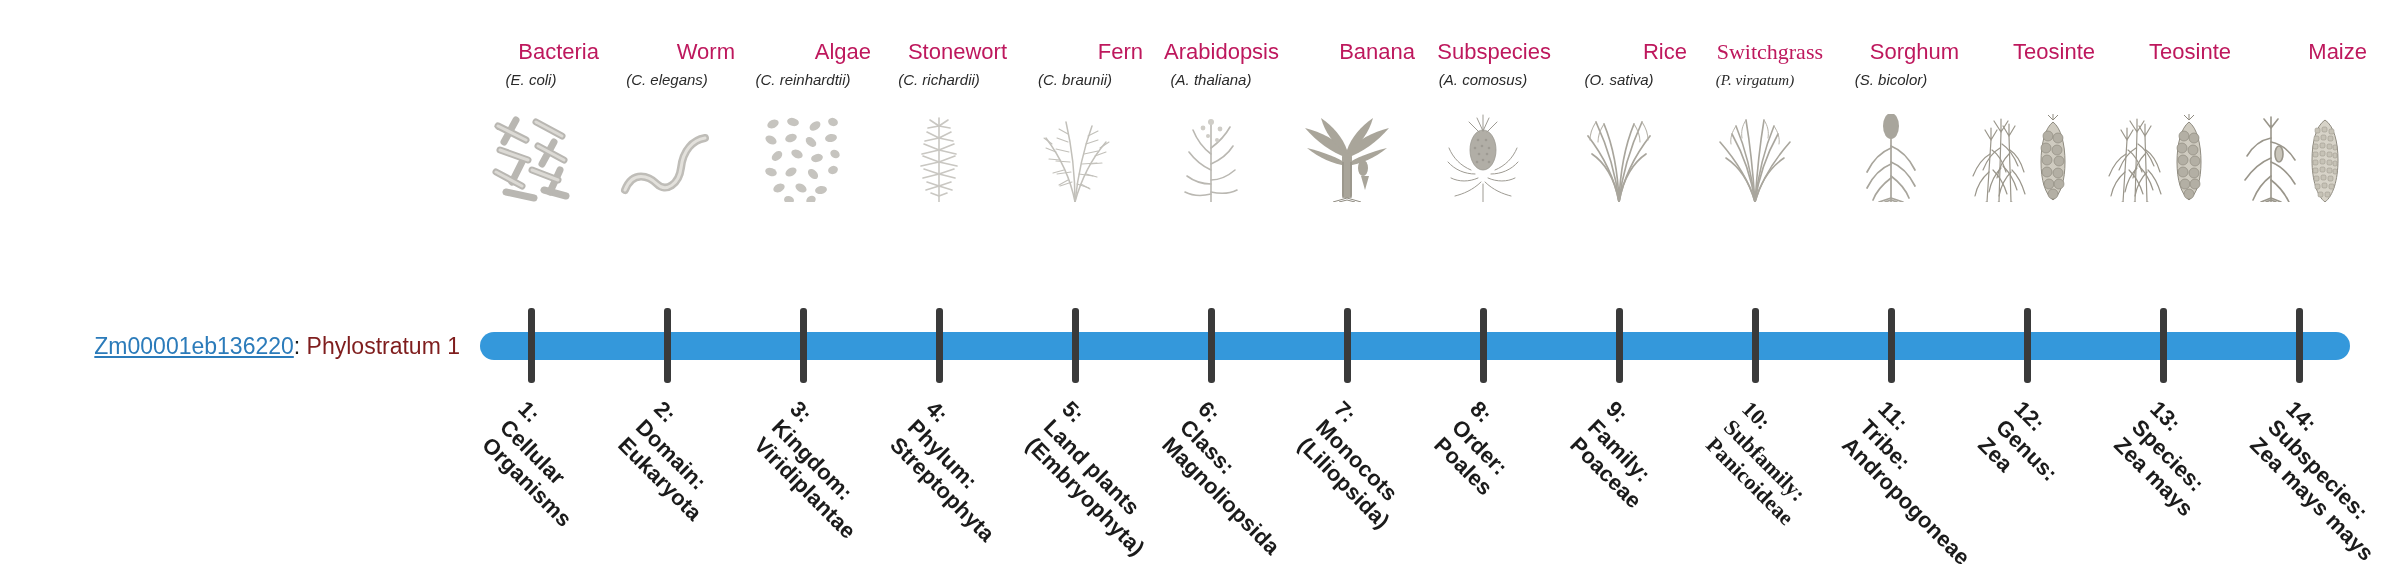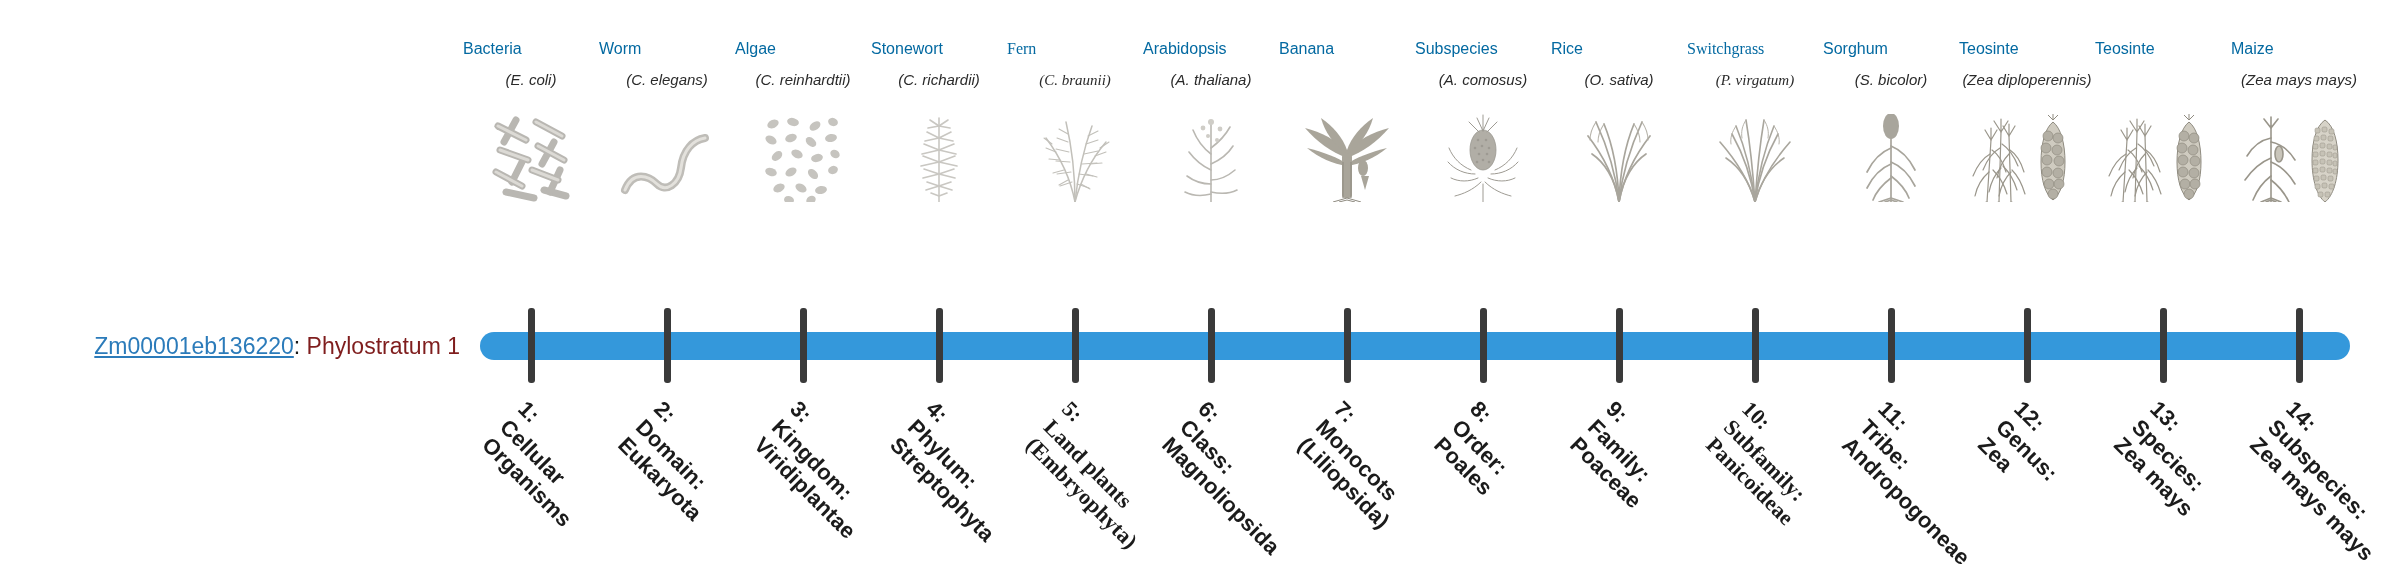--- a/index.html
+++ b/index.html
@@ -48,23 +48,23 @@
     width: 136px;
     height: 580px;
     box-sizing: border-box;
   }
 
   .common-name {
     position: absolute;
     top: 40px;
     left: 0;
     width: 136px;
-    text-align: left;
-    font-size: 16px;
-    color: #0369a1;
+    text-align: right;
+    font-size: 22px;
+    color: #be185d;
     line-height: 1.1;
   }
   .sci-name {
     position: absolute;
     top: 72px;
     left: 2px;
     width: 132px;
     text-align: center;
     font-size: 15px;
     font-style: italic;
@@ -237,21 +237,21 @@
         <path d="M35 82 l-8 -3 M35 82 l8 -3"></path>
       </g>
     </g>
   </svg>
         </div>
         <div class="tick"></div>
         <div class="rank-label">4:
 Phylum:
 Streptophyta</div>
       </div>
-      <div class="col" style="left: 1007px; font-family: Liberation Serif, serif;">
+      <div class="col" style="left: 1007px;">
         <div class="common-name">Fern</div>
         <div class="sci-name">(C. braunii)</div>
         <div class="organism">
           <svg id="svg-fern-frond" width="86" height="88" viewBox="0 0 86 88">
     <g stroke="#c2c0ba" fill="none" stroke-width="1.5" stroke-linecap="round">
       <path d="M43 88 C43 60 40 34 34 8"></path>
       <path d="M43 88 C46 60 52 34 60 12"></path>
       <path d="M43 88 C38 62 26 40 14 24"></path>
       <path d="M43 88 C50 62 62 42 74 28"></path>
       <g stroke-width="1.1">
@@ -435,21 +435,20 @@
     </g>
   </svg>
         </div>
         <div class="tick"></div>
         <div class="rank-label">11:
 Tribe:
 Andropogoneae</div>
       </div>
       <div class="col" style="left: 1959px;">
         <div class="common-name">Teosinte</div>
-        <div class="sci-name">(Zea diploperennis)</div>
         <div class="organism">
           <svg id="svg-teosinte-plant-and-ear" width="120" height="88" viewBox="0 0 120 88">
 
     <g stroke="#9a968b" fill="none" stroke-width="1.2" stroke-linecap="round">
       <path d="M20 88 L24 26"></path>
               <path d="M32 88 L34 18"></path>
               <path d="M44 88 L42 22"></path>
       <path d="M24 26 l-6 -10 M24 26 l0 -12 M24 26 l6 -10"></path>
       <path d="M34 18 l-7 -11 M34 18 l0 -13 M34 18 l7 -11"></path>
       <path d="M42 22 l-6 -10 M42 22 l0 -12 M42 22 l6 -10"></path>
@@ -538,21 +537,20 @@
     </g>
   </svg>
         </div>
         <div class="tick"></div>
         <div class="rank-label">13:
 Species:
 Zea mays</div>
       </div>
       <div class="col" style="left: 2231px;">
         <div class="common-name">Maize</div>
-        <div class="sci-name">(Zea mays mays)</div>
         <div class="organism">
           <svg id="svg-maize-plant-and-ear" width="124" height="88" viewBox="0 0 124 88">
 
     <g stroke="#9a968b" fill="none" stroke-width="1.6" stroke-linecap="round">
       <path d="M34 88 L34 14"></path>
       <path d="M34 14 l-7 -9 M34 14 l0 -11 M34 14 l7 -9"></path>
       <path d="M34 24 C24 26 16 32 10 42"></path>
               <path d="M34 28 C44 30 52 36 58 46"></path>
       <path d="M34 44 C24 48 15 56 8 66"></path>
               <path d="M34 48 C44 52 52 60 58 70"></path>

